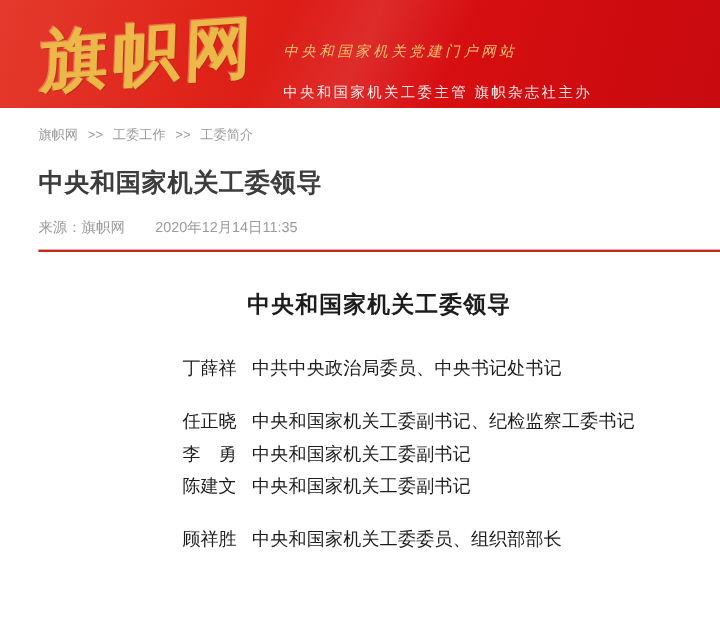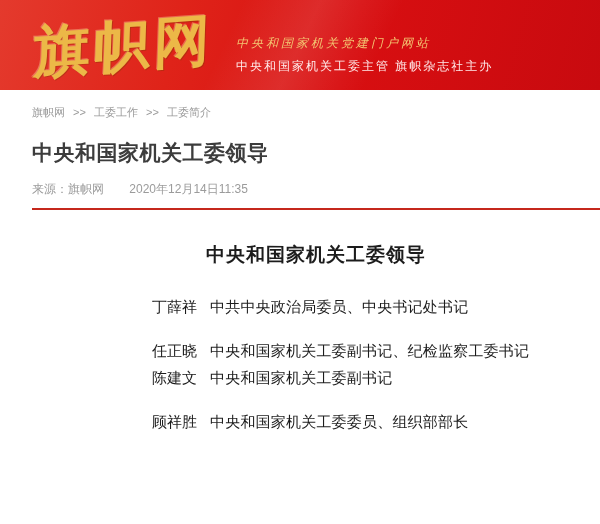--- a/index.html
+++ b/index.html
@@ -11,21 +11,21 @@
     background:linear-gradient(105deg,#e43a2d 0%,#df2319 30%,#d80f11 58%,#c80a0f 100%); }
   .banner::after { content:""; position:absolute; inset:0;
     background:linear-gradient(115deg,transparent 38%,rgba(255,255,255,.10) 50%,transparent 63%); }
   .logo { position:absolute; left:34px; top:6px; z-index:2;
     font-family:"DejaVu Serif","Liberation Serif",serif; font-weight:700;
     font-size:56px; line-height:78px; letter-spacing:4px; color:#ecb847;
     transform:rotate(-4deg) skewX(-6deg);
     text-shadow:1px 1px 0 rgba(120,60,0,.35), -1px -1px 0 rgba(255,240,180,.35); }
   .taglines { position:absolute; left:236px; top:33px; z-index:2; }
   .tag1 { font-size:12px; letter-spacing:3px; color:#f3c571; line-height:20px;font-style:italic; }
-  .tag2 { font-size:12px; letter-spacing:2px; color:#ffeaea; line-height:20px; margin-top:3px; }
+  .tag2 { font-size:12px; letter-spacing:2px; color:#ffeaea; line-height:20px; margin-top:14px; }
 
   
   .crumbs { margin:15px 0 0 32px; font-size:11px; color:#9a9a9a; }
   .crumbs span { color:#9a9a9a; }
   .crumb { cursor:pointer; }
   .crumb-sep { margin:0 5px; }
 
   
   .page-title { margin:21px 0 0 32px; font-size:21px; line-height:24px;
     font-weight:600; color:#3c3c3c; letter-spacing:0.5px; }
@@ -72,19 +72,20 @@
 <hr class="rule">
 
 <main class="article">
   <h2 class="article-title">中央和国家机关工委领导</h2>
   <div>
       <div class="group">
         <div class="lrow"><span class="lname">丁薛祥</span><span class="ldesc">中共中央政治局委员、中央书记处书记</span></div>
       </div>
       <div class="group">
         <div class="lrow"><span class="lname">任正晓</span><span class="ldesc">中央和国家机关工委副书记、纪检监察工委书记</span></div>
+        <div class="lrow"><span class="lname">李　勇</span><span class="ldesc">中央和国家机关工委副书记</span></div>
         <div class="lrow"><span class="lname">陈建文</span><span class="ldesc">中央和国家机关工委副书记</span></div>
       </div>
       <div class="group">
         <div class="lrow"><span class="lname">顾祥胜</span><span class="ldesc">中央和国家机关工委委员、组织部部长</span></div>
       </div>
     </div>
 </main>
 
 </body></html>

